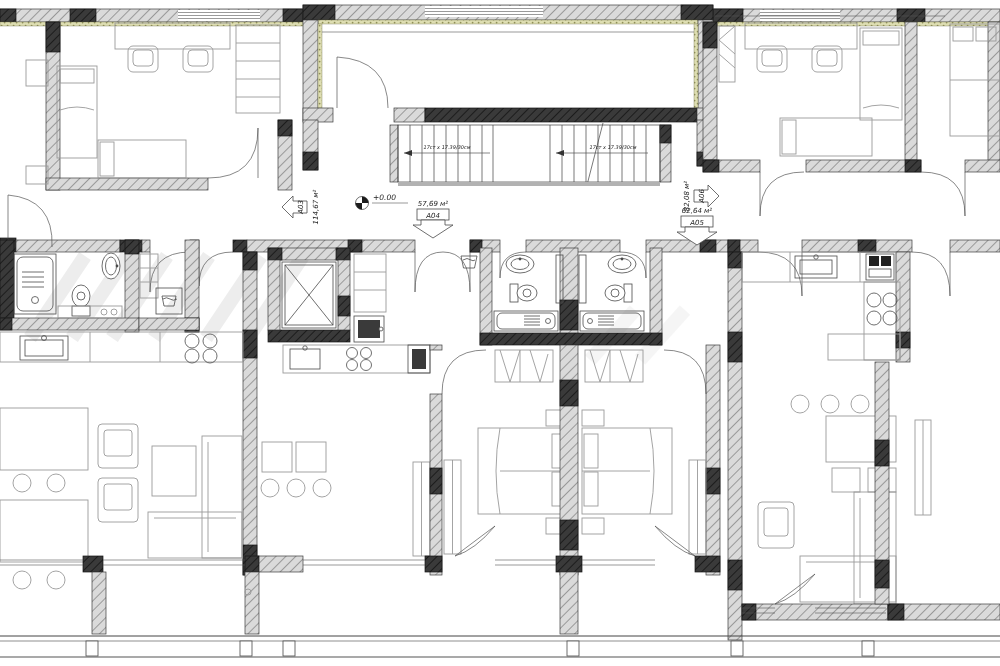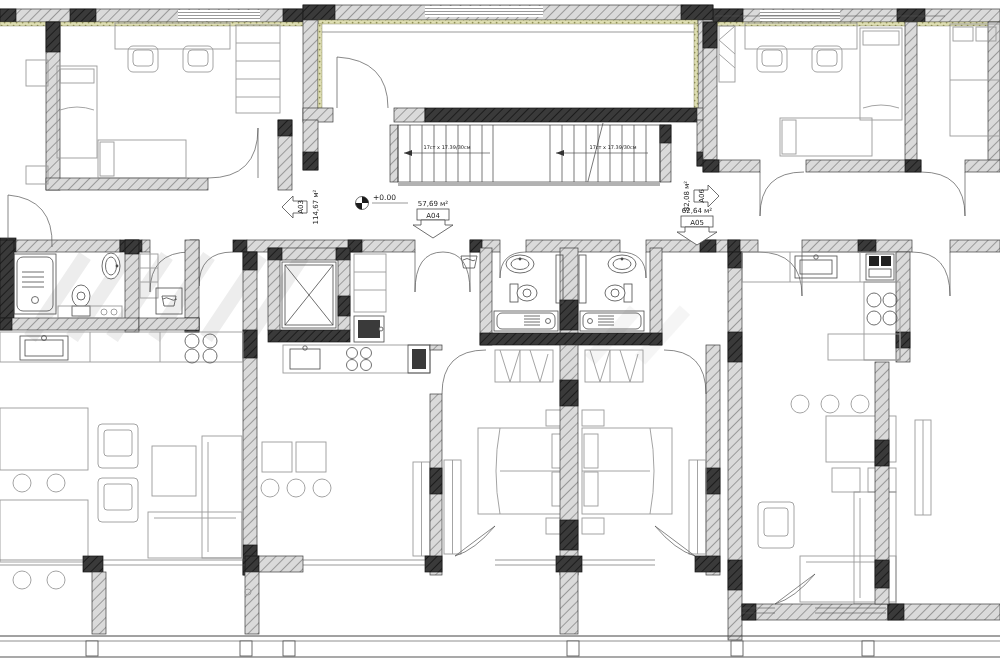--- a/index.html
+++ b/index.html
@@ -1,16 +1,16 @@
 <!DOCTYPE html>
 <html><head>
 <meta charset="utf-8">
 <style>
   html,body{margin:0;padding:0;background:#fff;}
-  #stage{width:1000px;height:666px;position:relative;background:#fff;overflow:hidden;}
+  #stage{width:1000px;height:666px;position:relative;background:#fff;overflow:hidden;font-style:italic;}
   .tx{font-family:"DejaVu Sans",sans-serif;fill:#1c1c1c;}
   .w{fill:url(#hch);stroke:#3c3c3c;stroke-width:.7;}
   .c{fill:url(#dh);stroke:#161616;stroke-width:.7;}
   .i{fill:url(#ins);stroke:#7a7a55;stroke-width:.4;}
   .f{fill:none;stroke:#9a9a9a;stroke-width:.9;}
   .x{fill:none;stroke:#4a4a4a;stroke-width:.8;}
   .x2{fill:#fff;stroke:#4a4a4a;stroke-width:.8;}
   .d{fill:none;stroke:#555;stroke-width:.7;}
   .tl{stroke:#555;stroke-width:.6;}
   .st{stroke:#3f3f3f;stroke-width:.7;}

